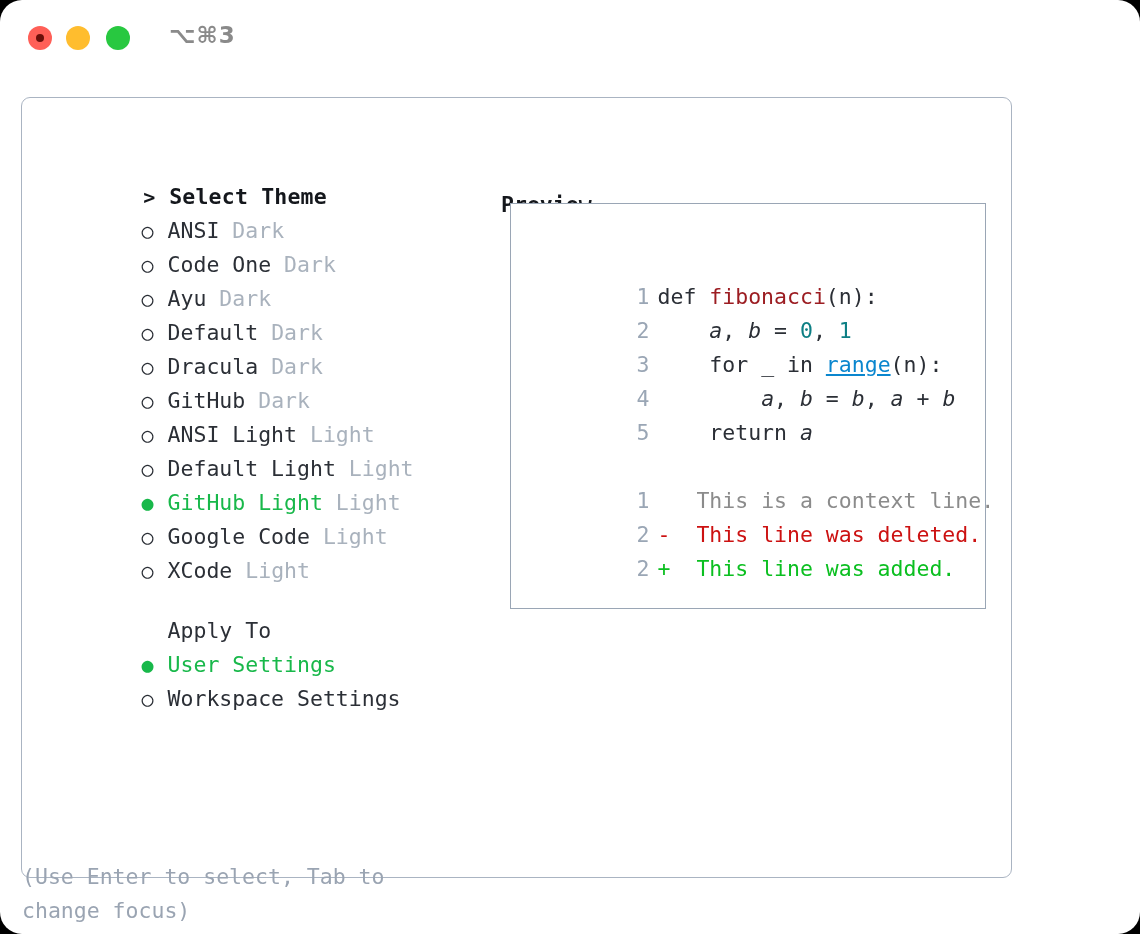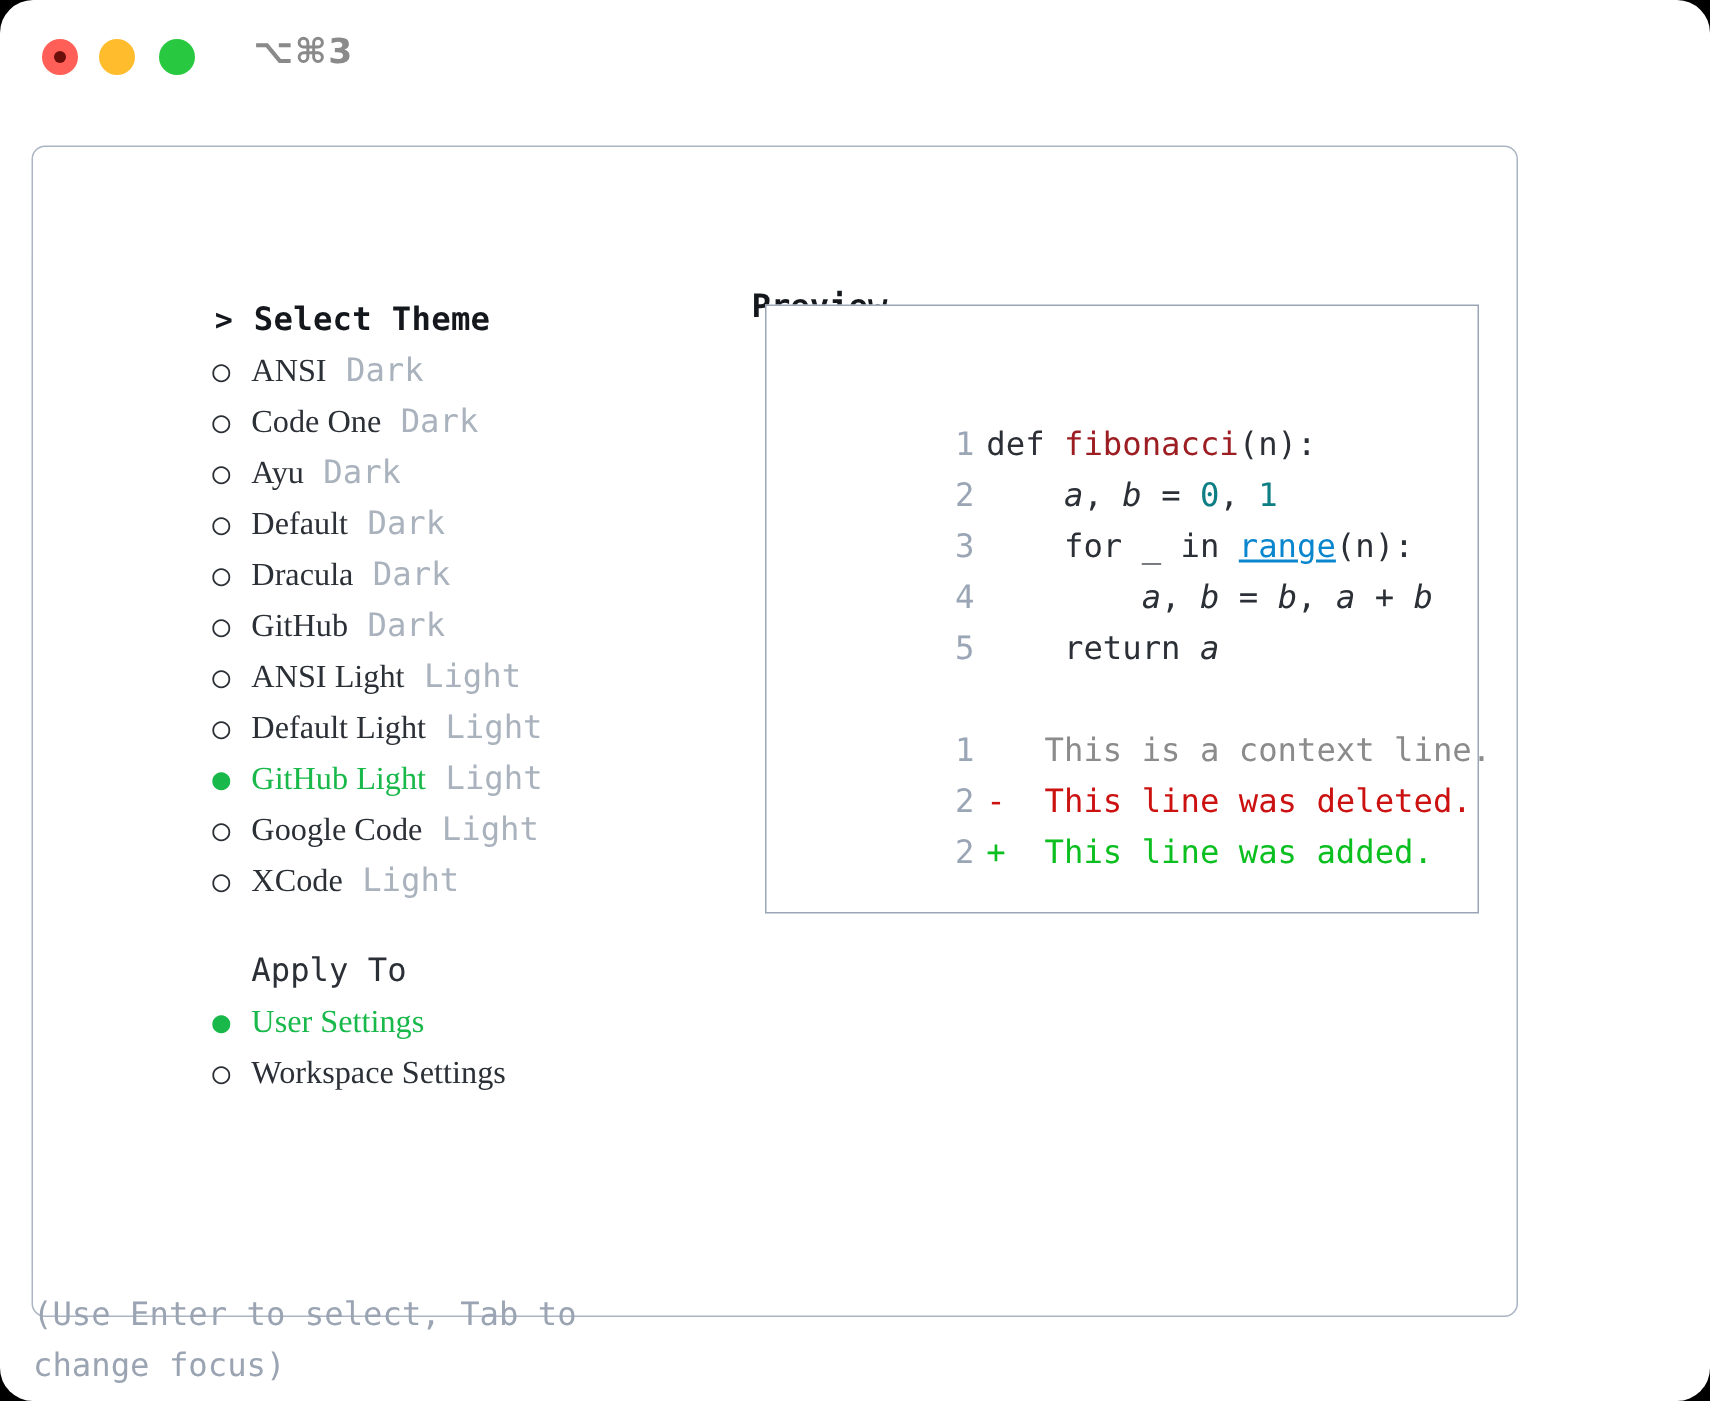--- a/index.html
+++ b/index.html
@@ -72,21 +72,21 @@
     border: 1px solid #aab4c2;
     border-radius: 9px;
     box-sizing: border-box;
     background: #ffffff;
   }
 
   
   #left-col {
     position: absolute;
     left: 16px;
-    top: 64px;
+    top: 48px;
     width: 440px;
   }
 
   .row {
     height: 34px;
     line-height: 34px;
     font-size: 21.5px;
     white-space: pre;
     color: #2b2f36;
   }
@@ -98,21 +98,21 @@
   .marker.unsel { color: #2b2f36; }
   .marker.sel   { color: #18b84a; }
 
   .row.heading {
     font-weight: bold;
     color: #14171c;
     letter-spacing: 0.2px;
   }
   .row.heading .marker { font-weight: bold; color: #14171c; }
 
-  .name      { color: #2b2f36; font-family: Liberation Serif, serif; }
+  .name      { color: #2b2f36; }
   .name.on   { color: #18b84a; }
   .tag       { color: #a9b2bd; }
 
   .row.section {
     color: #2b2f36;
   }
   .row.section .marker { color: transparent; }
 
   .spacer-sm { height: 26px; }
 

